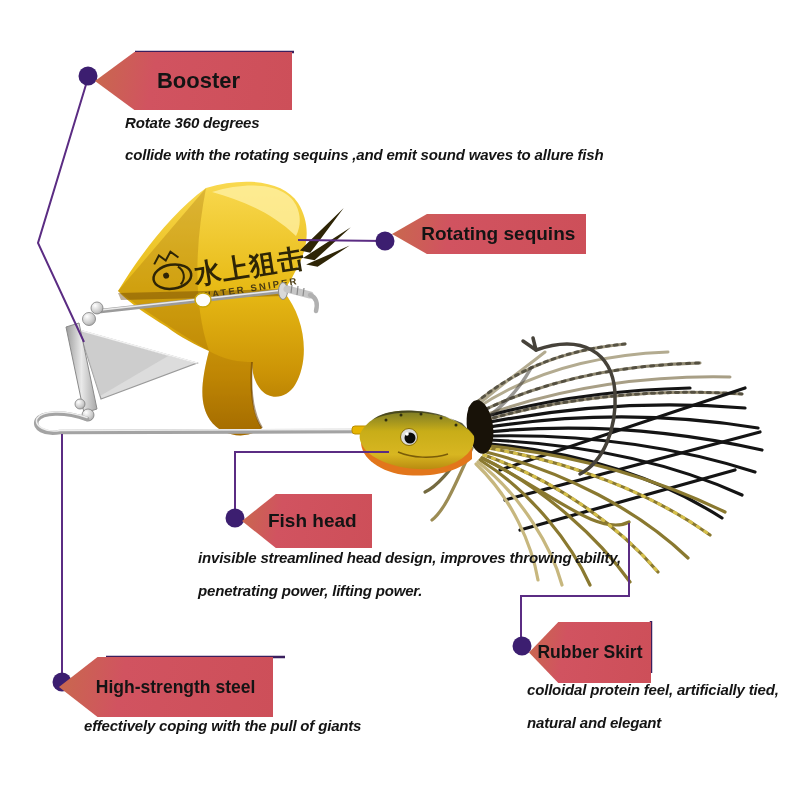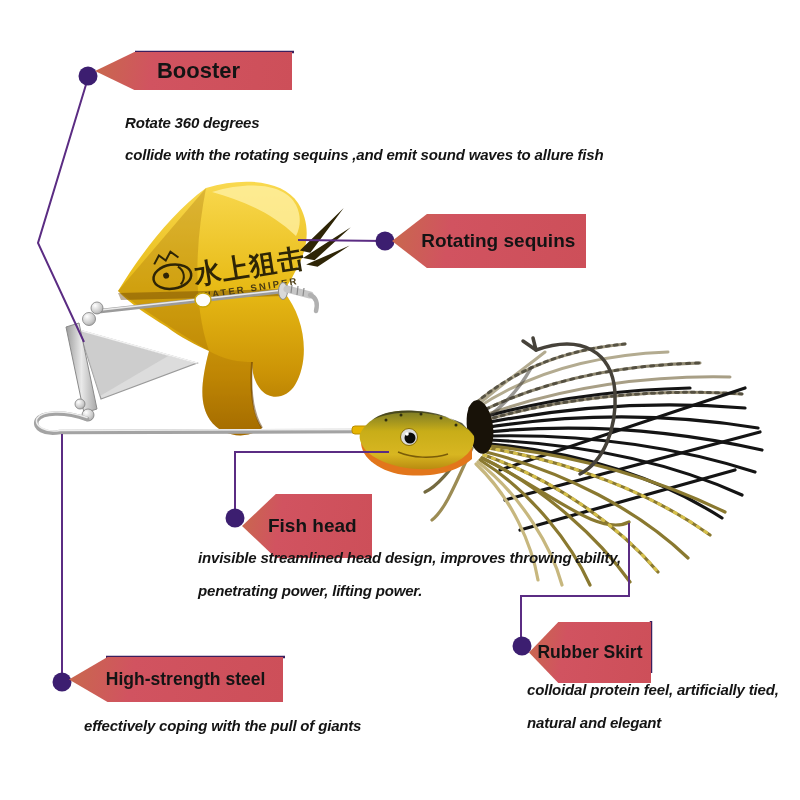--- a/index.html
+++ b/index.html
@@ -16,24 +16,24 @@
     background:linear-gradient(100deg,#c8694d 0%,#d15360 30%,#cd4f59 100%);
     color:#141414;font-weight:bold;
     clip-path:polygon(0 50%, var(--tip) 0, 100% 0, 100% 100%, var(--tip) 100%);
   }
   .banner .title{transform:translateX(6%);white-space:nowrap;}
   .desc{
     position:absolute;font-weight:bold;font-style:italic;color:#141414;
     font-size:15.5px;white-space:nowrap;letter-spacing:-0.2px;
     transform:scaleX(.97);transform-origin:left center;
   }
-  #booster-banner{left:95px;top:52px;width:197px;height:38px;--tip:20%;font-size:22px;}
-  #sequins-banner{left:392px;top:214px;width:194px;height:54px;--tip:18%;font-size:19px;}
-  #fishhead-banner{left:242px;top:494px;width:130px;height:64px;--tip:26%;font-size:19px;}
-  #steel-banner{left:69px;top:657px;width:214px;height:45px;--tip:18%;font-size:17.5px;}
+  #booster-banner{left:95px;top:52px;width:197px;height:58px;--tip:20%;font-size:22px;}
+  #sequins-banner{left:392px;top:214px;width:194px;height:40px;--tip:18%;font-size:19px;}
+  #fishhead-banner{left:242px;top:494px;width:130px;height:54px;--tip:26%;font-size:19px;}
+  #steel-banner{left:59px;top:657px;width:214px;height:60px;--tip:18%;font-size:17.5px;}
   #skirt-banner{left:529px;top:622px;width:122px;height:61px;--tip:24%;font-size:17.5px;}
   #skirt-banner .title{transform:none;}
 </style>
 </head>
 <body>
 
 <div id="scene">
 
   <svg width="800" height="800" viewBox="0 0 800 800">
     <defs>

